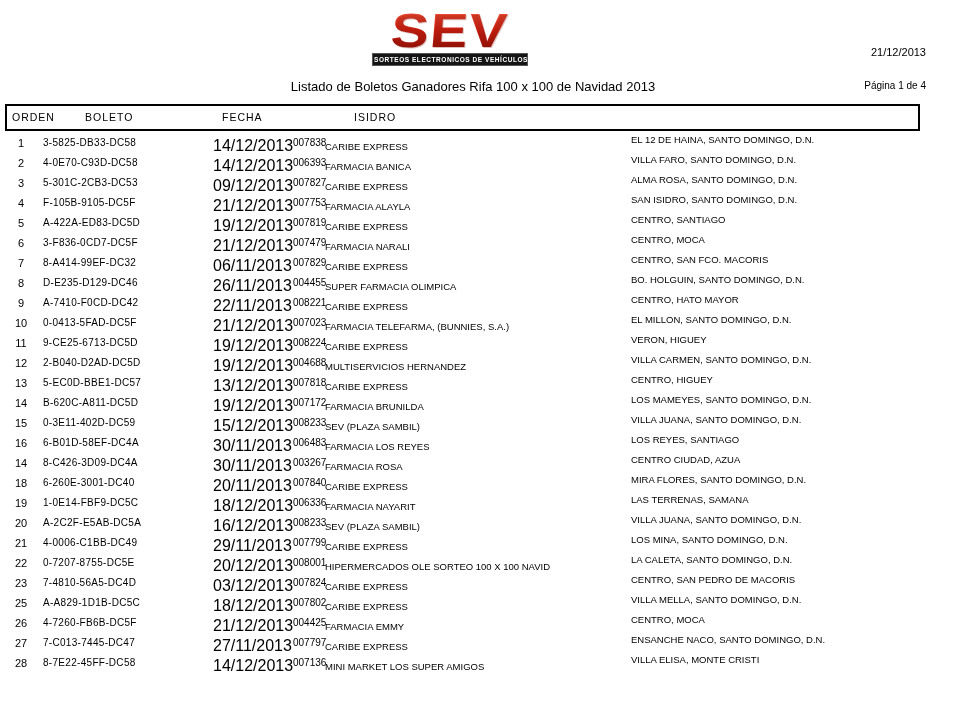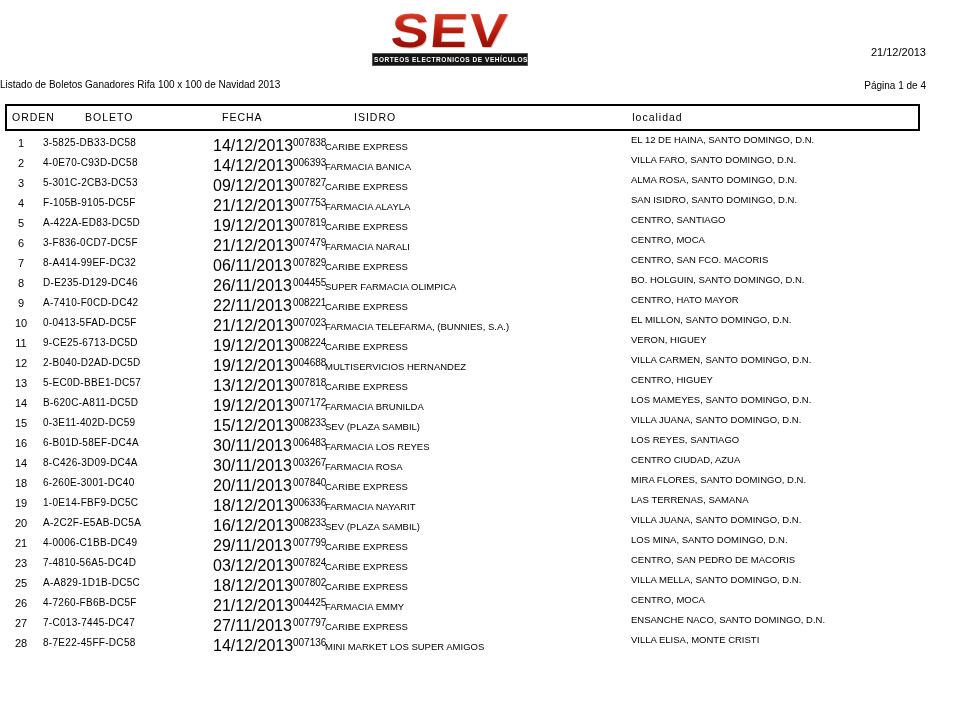--- a/index.html
+++ b/index.html
@@ -19,21 +19,21 @@
   }
   .logo-banner{
     margin-top:1px;background:#151515;color:#fff;border:1px solid #555;
     font-size:6.5px;font-weight:bold;letter-spacing:0.55px;padding:2px 1px;
     white-space:nowrap;
   }
   
   .date{position:absolute;top:46px;right:43px;font-size:11px;}
   .page-info{position:absolute;top:80px;right:43px;font-size:10px;text-align:right;}
   
-  .title{position:absolute;top:79px;left:0;width:930px;text-align:left;font-size:10px;}
+  .title{position:absolute;top:79px;left:0;width:930px;text-align:center;font-size:13px;padding-left:8px;}
   
   .thead{
     position:absolute;left:5px;top:104px;width:911px;height:23px;
     border:2px solid #000;font-size:10.5px;letter-spacing:1px;
   }
   .thead span{position:absolute;top:5px;white-space:nowrap;}
   .h-orden{left:5px;}
   .h-boleto{left:78px;}
   .h-fecha{left:215px;}
   .h-agencia{left:347px;}
@@ -62,21 +62,20 @@
   <div class="date">21/12/2013</div>
   <div class="page-info">Página 1 de 4</div>
 
   <div class="title">Listado de Boletos Ganadores Rifa 100 x 100 de Navidad 2013</div>
 
   <div class="thead">
     <span class="h-orden">ORDEN</span>
     <span class="h-boleto">BOLETO</span>
     <span class="h-fecha">FECHA</span>
     <span class="h-agencia">ISIDRO</span>
-    <span class="h-localidad">localidad</span>
   </div>
 
   <div class="tbody">
     <div class="trow">
       <span class="c-orden">1</span>
       <span class="c-boleto">3-5825-DB33-DC58</span>
       <span class="c-fecha">14/12/2013</span>
       <span class="c-codigo">007838</span>
       <span class="c-agencia">CARIBE EXPRESS</span>
       <span class="c-localidad">EL 12 DE HAINA, SANTO DOMINGO, D.N.</span>
@@ -255,20 +254,28 @@
 
     <div class="trow">
       <span class="c-orden">21</span>
       <span class="c-boleto">4-0006-C1BB-DC49</span>
       <span class="c-fecha">29/11/2013</span>
       <span class="c-codigo">007799</span>
       <span class="c-agencia">CARIBE EXPRESS</span>
       <span class="c-localidad">LOS MINA, SANTO DOMINGO, D.N.</span>
     </div>
 
+    <div class="trow">
+      <span class="c-orden">22</span>
+      <span class="c-boleto">0-7207-8755-DC5E</span>
+      <span class="c-fecha">20/12/2013</span>
+      <span class="c-codigo">008001</span>
+      <span class="c-agencia">HIPERMERCADOS OLE SORTEO 100 X 100 NAVID</span>
+      <span class="c-localidad">LA CALETA, SANTO DOMINGO, D.N.</span>
+    </div>
 
     <div class="trow">
       <span class="c-orden">23</span>
       <span class="c-boleto">7-4810-56A5-DC4D</span>
       <span class="c-fecha">03/12/2013</span>
       <span class="c-codigo">007824</span>
       <span class="c-agencia">CARIBE EXPRESS</span>
       <span class="c-localidad">CENTRO, SAN PEDRO DE MACORIS</span>
     </div>
 

